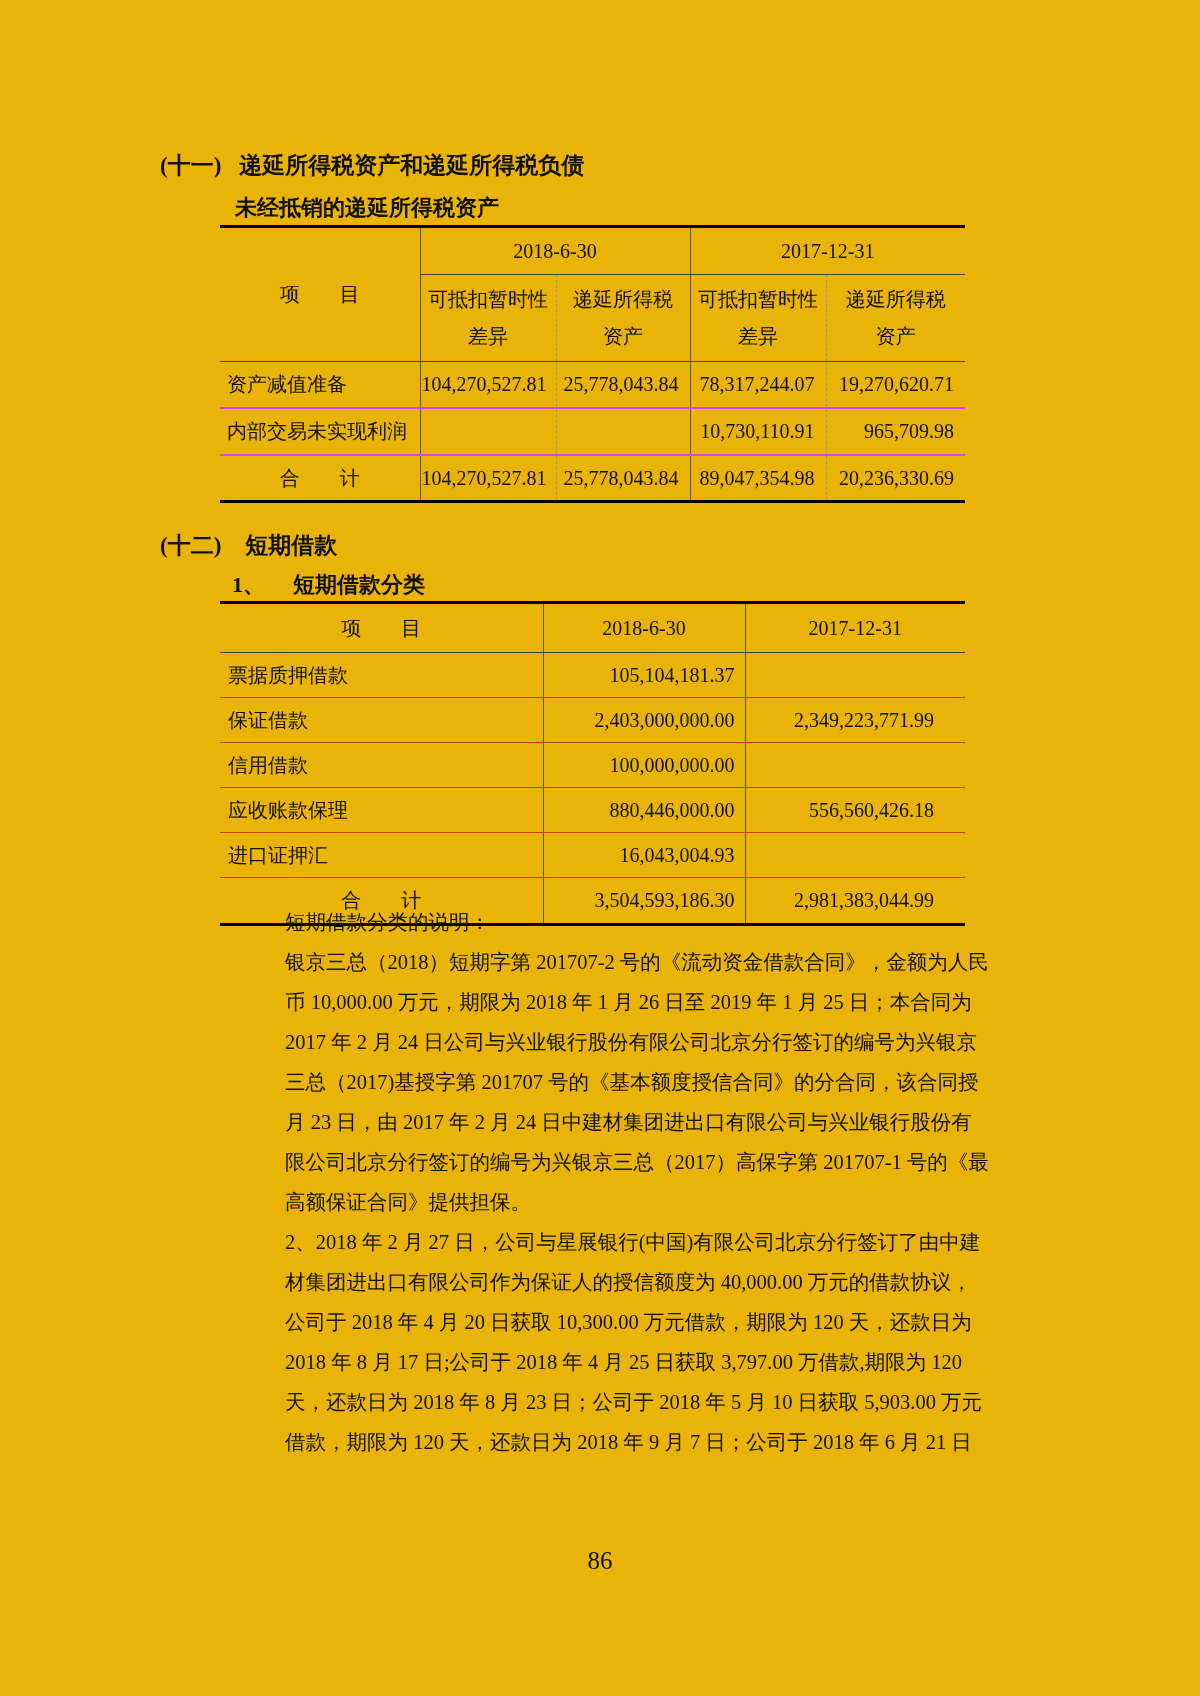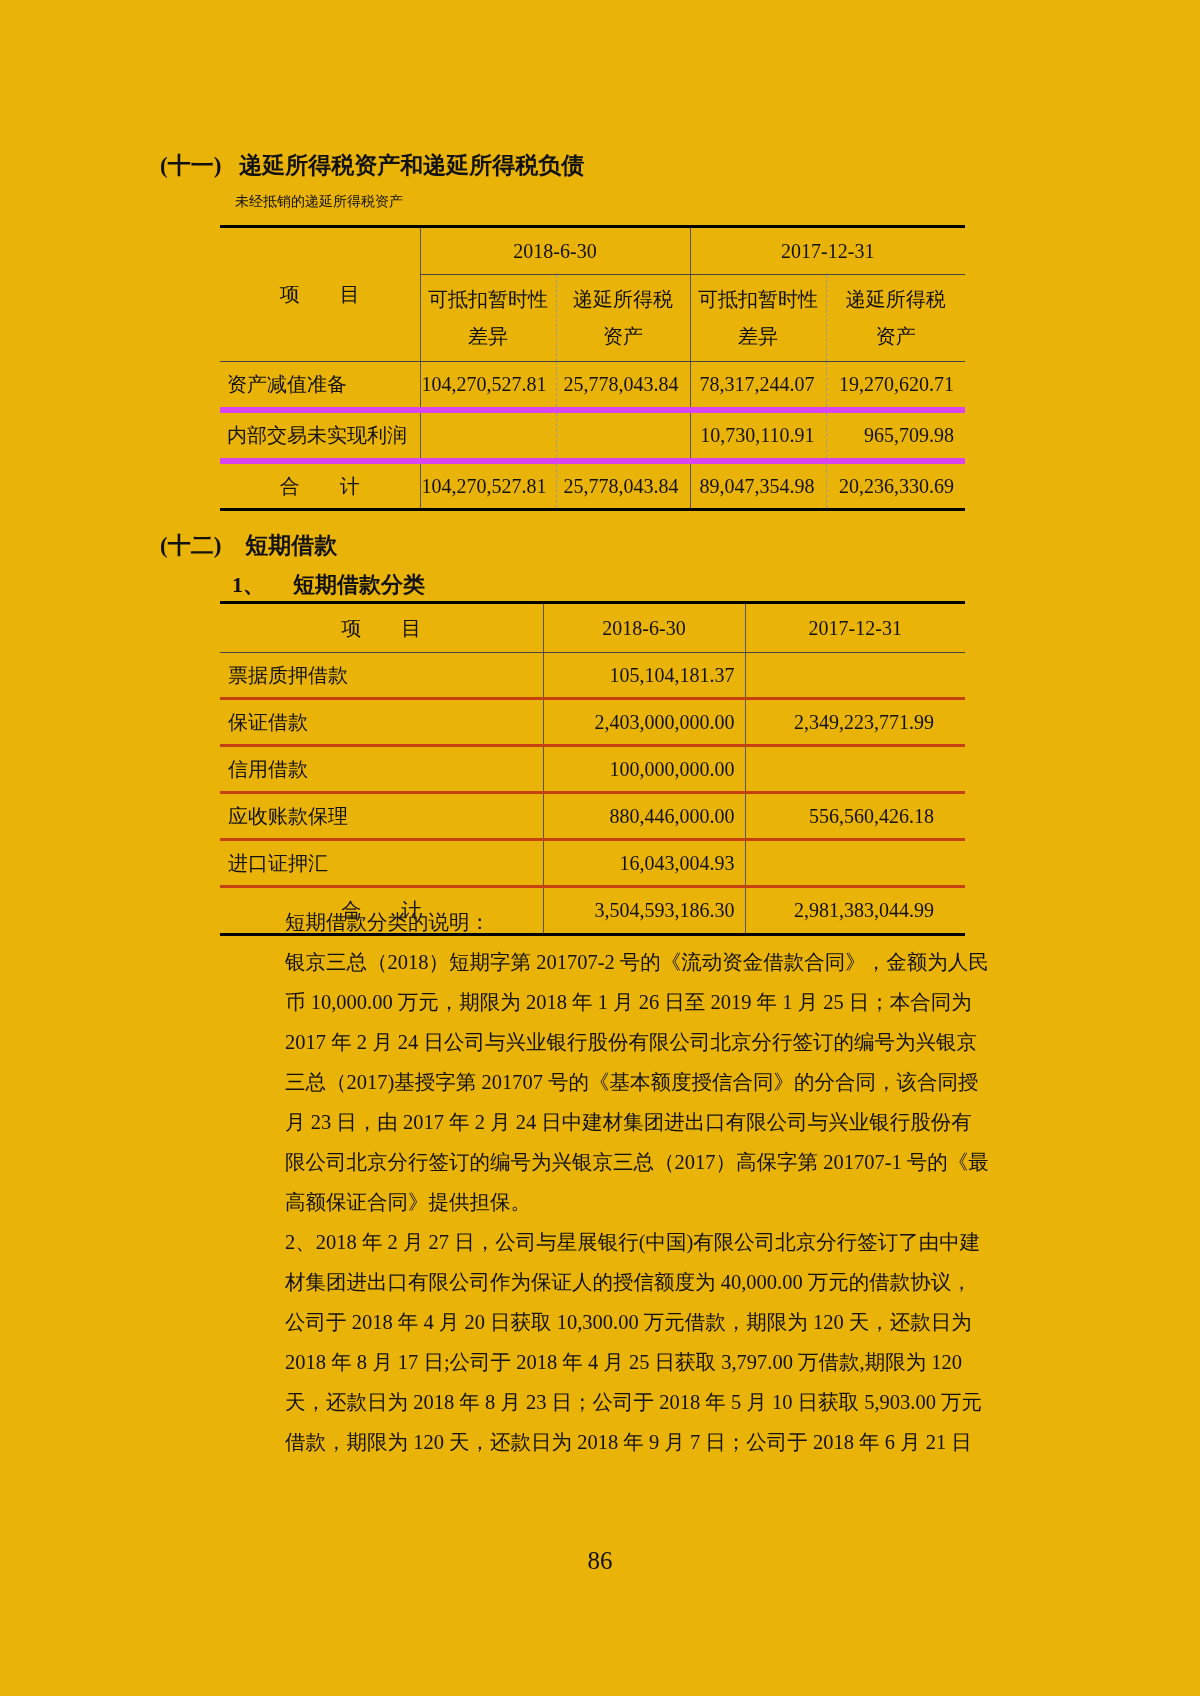--- a/index.html
+++ b/index.html
@@ -9,46 +9,46 @@
     background:#eab308;
     font-family:"Liberation Serif","DejaVu Serif",serif;
     color:#111;
     overflow:hidden;
     margin:0 auto;
   }
   .abs{position:absolute;}
   .sec-heading{font-size:23px;font-weight:bold;white-space:nowrap;}
   .sec-heading .sec-no{margin-right:18px;}
   .sec-heading.tight .sec-no{margin-right:24px;}
-  .sub-heading{font-size:14px;font-weight:normal;white-space:nowrap;}
+  .sub-heading{font-size:22px;font-weight:bold;white-space:nowrap;}
   .list-heading{font-size:22px;font-weight:bold;white-space:nowrap;}
   .list-heading .list-no{margin-right:28px;}
 
   table{border-collapse:collapse;table-layout:fixed;font-size:20px;}
   table.fin{border-top:3px solid #000;border-bottom:3px solid #000;width:745px;}
   td{padding:1px;vertical-align:middle;line-height:1.15;}
 
   
   .t1 td.item-h{text-align:center;}
   .t1 .yr-row td{height:44px;text-align:center;}
   .t1 .yr-row td.grp{border-bottom:1px solid #444;border-left:1px solid #555;}
   .t1 .sub-row td{height:84px;text-align:center;border-bottom:1px solid #444;}
   .t1 .sub-row td .l1{margin-bottom:14px;}
   .t1 td.item-h{border-bottom:1px solid #444;}
-  .t1 .data-row td{height:43px;border-bottom:6px solid #d946ef;}
+  .t1 .data-row td{height:43px;border-bottom:2px solid #d946ef;}
   .t1 .total-row td{height:42px;}
   .t1 td.c-item{text-align:left;padding-left:7px;}
   .t1 td.c-item-center{text-align:center;}
   .t1 td.num{text-align:right;padding-right:11px;}
   .t1 td.bl-solid{border-left:1px solid #555;}
   .t1 td.bl-dash{border-left:1px dashed #999;}
 
   
   .t2 .head-row td{height:46px;text-align:center;border-bottom:1px solid #444;}
-  .t2 .data-row td{height:42px;border-bottom:3px solid #c2410c;}
+  .t2 .data-row td{height:42px;border-bottom:1px solid #c2410c;}
   .t2 .total-row td{height:43px;}
   .t2 td.c-item{text-align:left;padding-left:8px;}
   .t2 td.c-item-center{text-align:center;}
   .t2 td.num1{text-align:right;padding-right:10px;}
   .t2 td.num2{text-align:right;padding-right:31px;}
   .t2 td.bl-solid{border-left:1px solid #555;}
 
   .notes{font-size:20.5px;width:692px;}
   .notes .note-line{height:40px;line-height:40px;white-space:nowrap;}
   .page-number{width:1200px;text-align:center;font-size:25px;}

